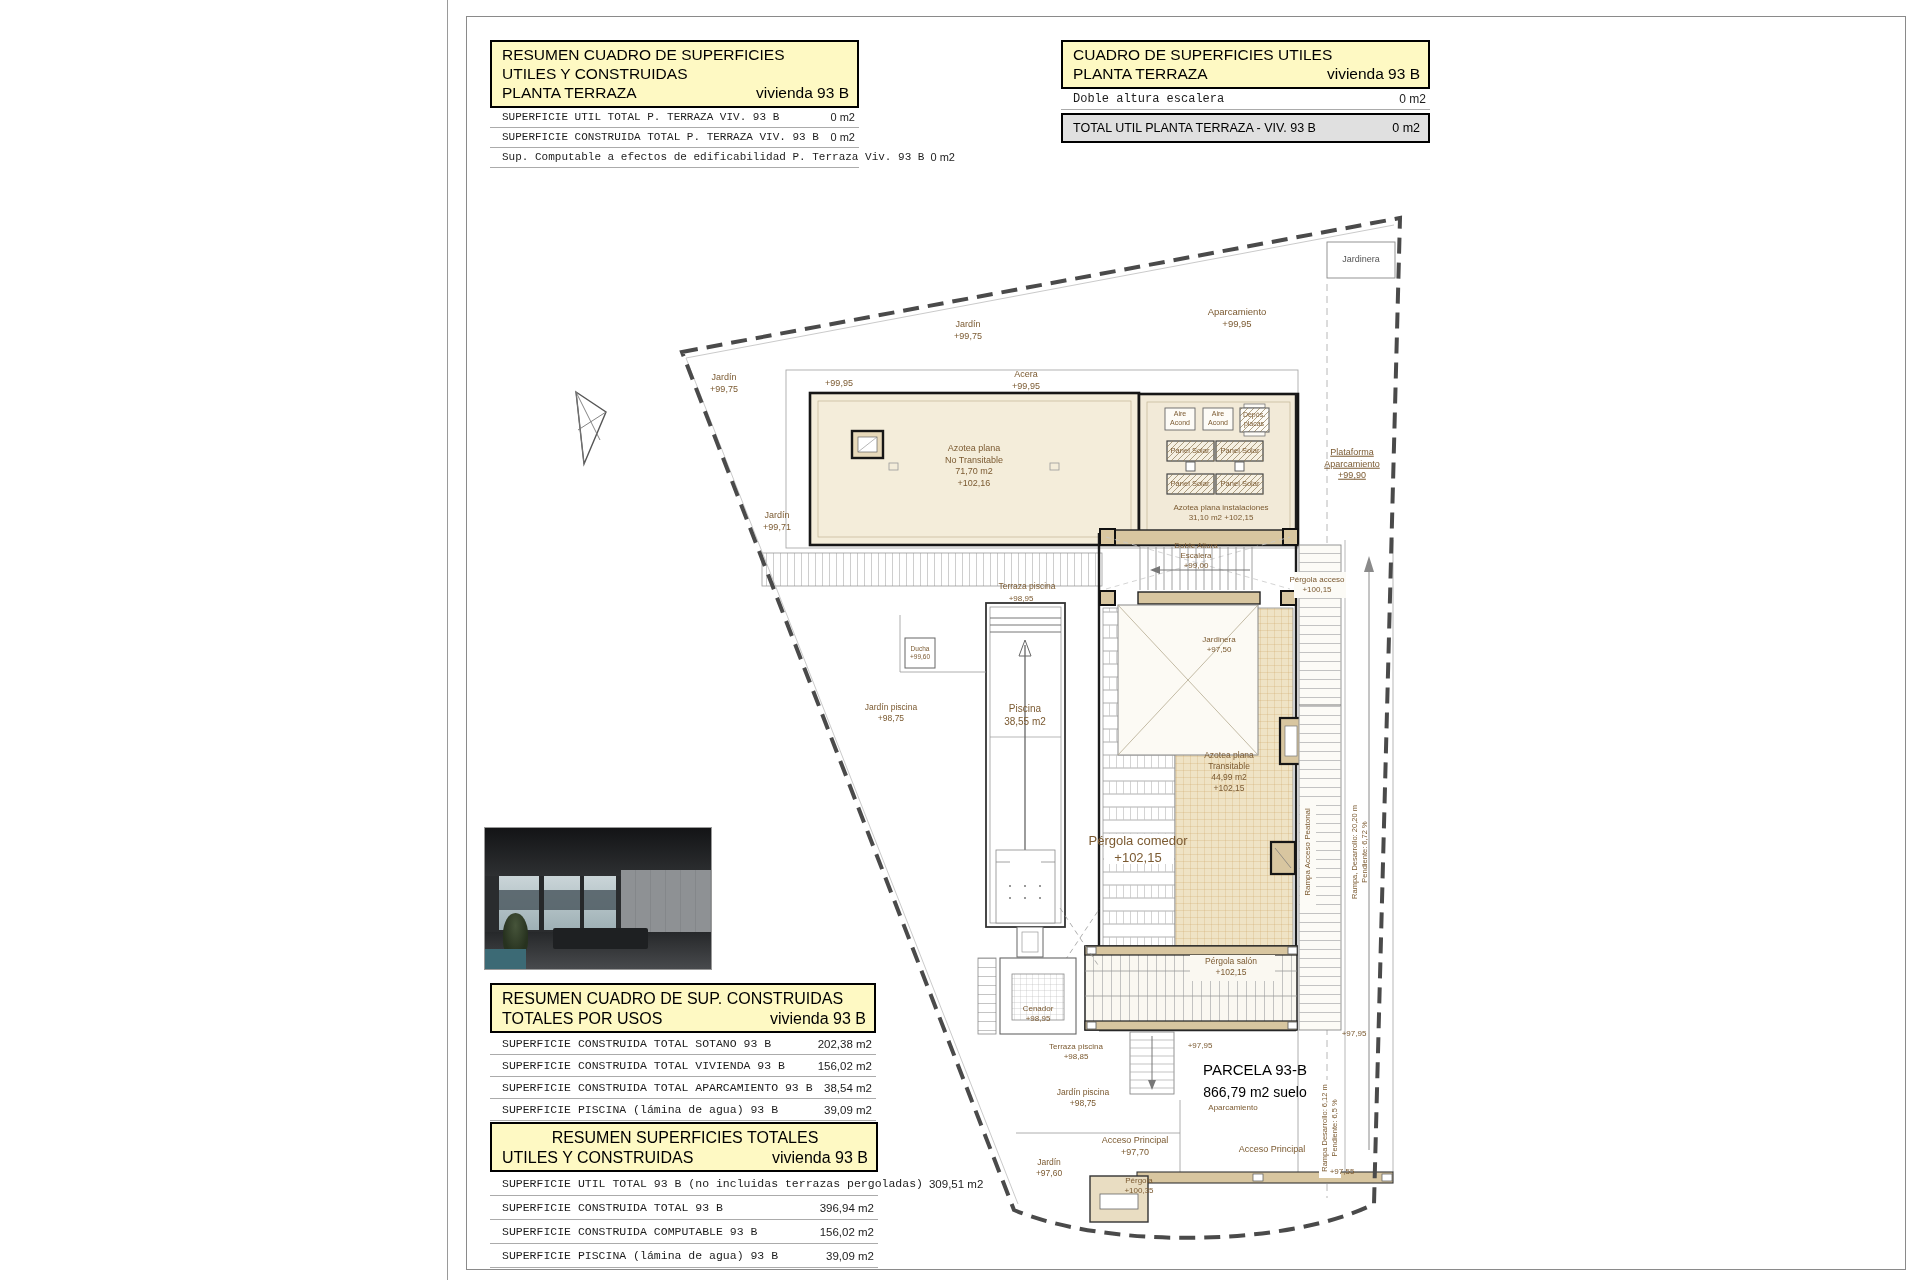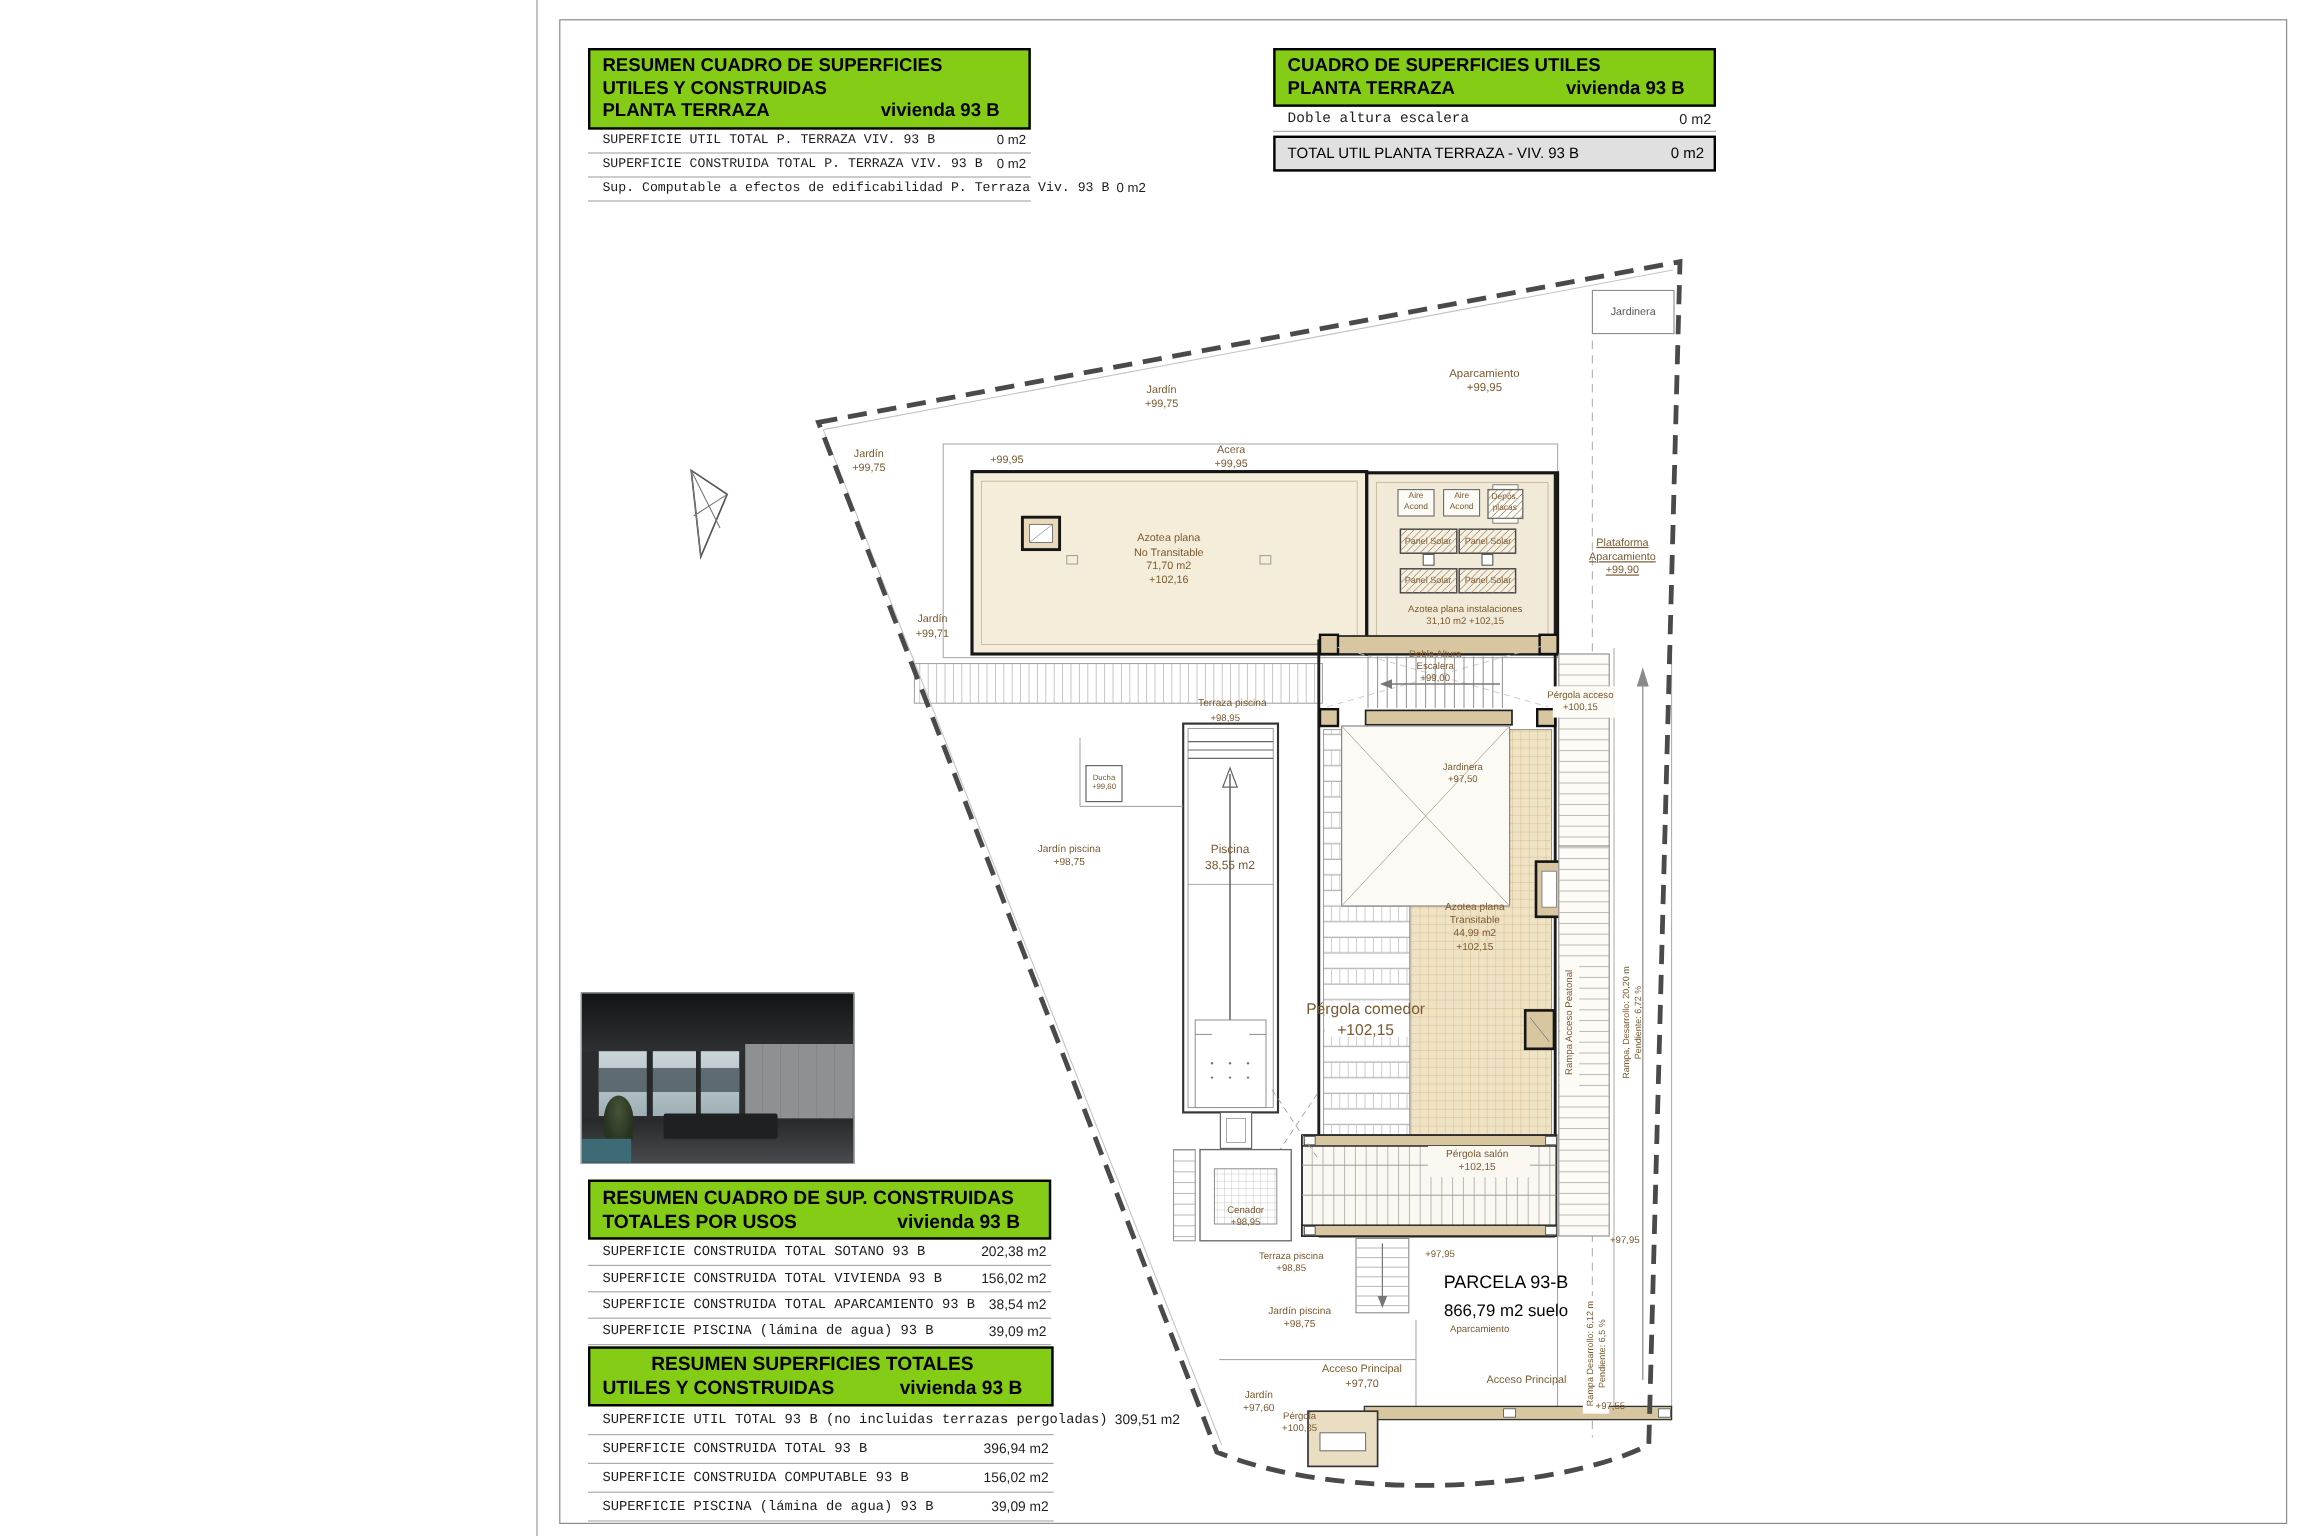--- a/index.html
+++ b/index.html
@@ -3,22 +3,22 @@
 <meta charset="utf-8">
 <style>
   html,body{margin:0;padding:0;background:#fff;}
   .page{position:relative;width:1920px;height:1280px;background:#fff;overflow:hidden;
         font-family:"Liberation Sans",sans-serif;color:#000;}
   .vline{position:absolute;left:447px;top:0;width:1px;height:1280px;background:#9a9a9a;}
   .sheet{position:absolute;left:466px;top:16px;width:1438px;height:1252px;border:1px solid #8a8a8a;}
 
   
   .tbl{position:absolute;}
-  .tbl-header{background:#84cc16;border:2.5px solid #000;font-weight:bold;color:#000;
-              padding:4px 24px 3px 10px;}
+  .tbl-header{background:#fef9c3;border:2.5px solid #000;font-weight:normal;color:#000;
+              padding:4px 8px 3px 10px;}
   .hl{line-height:1.22;white-space:nowrap;}
   .hl-flex{display:flex;justify-content:space-between;align-items:flex-end;}
   .tbl-rows{}
   .tbl-row{display:flex;justify-content:space-between;align-items:center;
            border-bottom:1px solid #ababab;padding:0 4px 0 12px;color:#1c1c1c;
            height:var(--rowh,21px);font-size:var(--fs,11.5px);}
   .tbl-row .lbl{white-space:nowrap;font-family:Liberation Mono, monospace;}
   .tbl-row .val{white-space:nowrap;padding-left:6px;}
   .tbl-total{display:flex;justify-content:space-between;align-items:center;
              border:2px solid #000;background:#e0e0e0;margin-top:3px;height:26px;
@@ -452,21 +452,21 @@
 +98,75</div>
 
       <div class="plan-label" style="left: 1135px; top: 1147px; font-size: 9px;">Acceso Principal
 +97,70</div>
 
       <div class="plan-label" style="left: 1272px; top: 1150px; font-size: 9px;">Acceso Principal</div>
 
       <div class="plan-label" style="left: 1049px; top: 1168px; font-size: 8.5px;">Jardín
 +97,60</div>
 
-      <div class="plan-label" style="left: 1083px; top: 1186px; font-size: 8px;">Pérgola
+      <div class="plan-label" style="left: 1139px; top: 1186px; font-size: 8px;">Pérgola
 +100,35</div>
 
       <div class="plan-label" style="left: 1342px; top: 1172px; font-size: 8px;">+97,55</div>
 
       <div class="plan-label" style="left: 1354px; top: 1034px; font-size: 8px;">+97,95</div>
 
       <div class="plan-label" style="left: 1200px; top: 1046px; font-size: 8px;">+97,95</div>
 
       <div class="plan-label" style="left: 1330px; top: 1128px; font-size: 7.5px; transform: translate(-50%, -50%) rotate(-90deg);">Rampa Desarrollo: 6,12 m
 Pendiente: 6,5 %</div>

